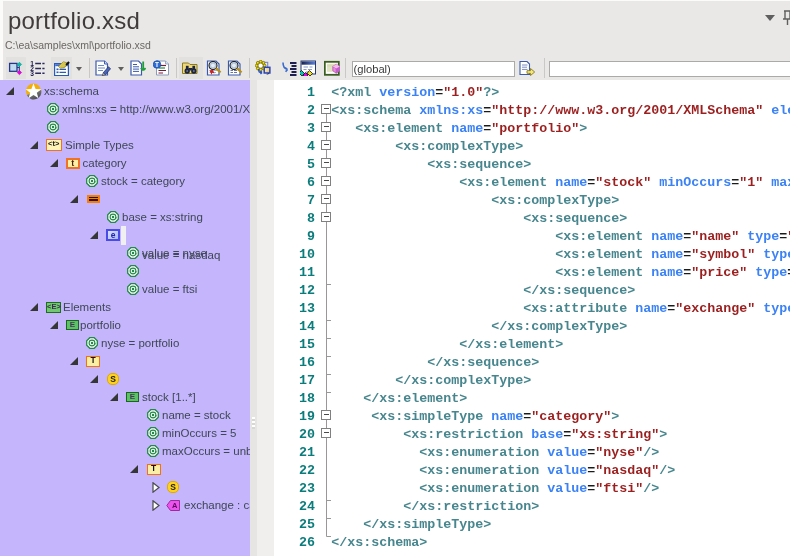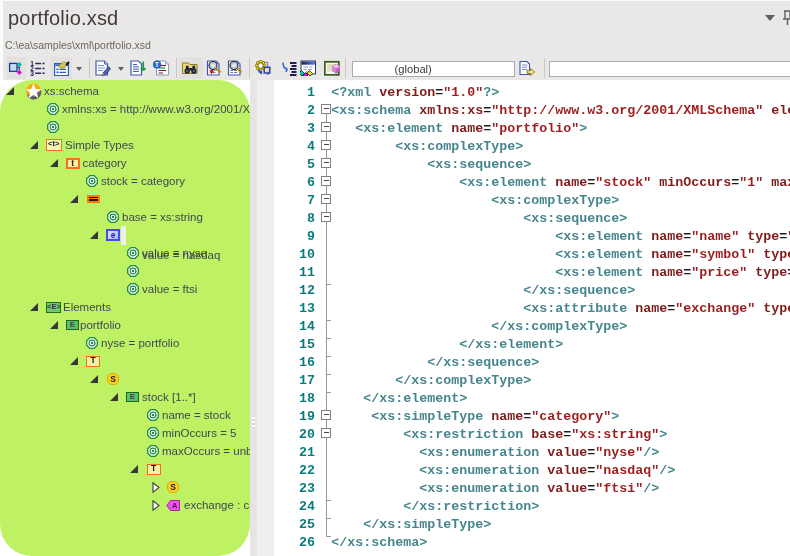--- a/index.html
+++ b/index.html
@@ -1,38 +1,38 @@
 <!DOCTYPE html>
 <html><head>
 <meta charset="utf-8">
 <style>
 * { margin:0; padding:0; box-sizing:border-box; }
 html,body { width:790px; height:556px; overflow:hidden; background:#fff; }
 body { font-family:"Liberation Sans", sans-serif; position:relative; }
 #header { position:absolute; left:0; top:0; width:790px; height:80px; background:#E9E8E6; }
 #edgeL { position:absolute; left:0; top:0; width:3px; height:80px; background:#FBFBFA; }
 #edgeT { position:absolute; left:0; top:0; width:790px; height:1px; background:#FBFBFA; }
-#title { position:absolute; left:8px; top:6.5px; font-size:20px; color:#403C3B; letter-spacing:0.2px; }
+#title { position:absolute; left:8px; top:6.5px; font-size:24px; color:#403C3B; letter-spacing:0.2px; }
 #path { position:absolute; left:5px; top:39px; font-size:10.5px; color:#6B6764; }
 #corner-arrow { position:absolute; left:765px; top:15px; width:0; height:0; border-left:5px solid transparent; border-right:5px solid transparent; border-top:6px solid #5F5F5F; }
 .tbtn { position:absolute; top:57px; height:22px; background:#E2E1DF; }
 .sep { position:absolute; top:58px; width:1px; height:20px; background:#C9C8C6; }
 .icon { position:absolute; top:60px; width:16px; height:16px; }
 .darr { position:absolute; width:0; height:0; border-left:3.5px solid transparent; border-right:3.5px solid transparent; border-top:4px solid #5F5F5F; }
 .field { position:absolute; top:60.5px; height:16px; background:#fff; border:1px solid #ABAAA8; }
-#tree { position:absolute; left:0; top:80px; width:250px; height:476px; background:#bef264; overflow:hidden;border-radius:32px; }
+#tree { position:absolute; left:0; top:80px; width:250px; height:476px; background:#c4b5fd; overflow:hidden; }
 .tri { position:absolute; width:0; height:0; border-bottom:8px solid #363636; border-left:8px solid transparent; }
 .tlabel { position:absolute; font-size:11.5px; color:#3E4852; white-space:nowrap; line-height:18px; }
 #scrollbar { position:absolute; left:250px; top:80px; width:7px; height:476px; background:#E6E5E3; }
 #splitter { position:absolute; left:257px; top:80px; width:17px; height:476px; background:#F0EFED; }
 #code { position:absolute; left:274px; top:80px; width:516px; height:476px; background:#fff; overflow:hidden; }
 #linenums { position:absolute; left:0; top:4px; width:41px; text-align:right; font-family:"Liberation Mono", monospace; font-size:13.3333px; line-height:18px; font-weight:bold; color:#0B7C7C; white-space:pre; }
 #codetext { position:absolute; left:57.3px; top:4px; font-family:"Liberation Mono", monospace; font-size:13.3333px; line-height:18px; font-weight:bold; white-space:pre; }
 #codetext .t { color:#47868E; }
-#codetext .a { color:#7f1d1d; }
+#codetext .a { color:#3b82f6; }
 #codetext .o { color:#1A1A1A; }
 #codetext .v { color:#9C1F1F; }
 #foldsvg { position:absolute; left:42px; top:0; }
 </style>
 </head>
 <body>
 <div id="header">
   <div id="title">portfolio.xsd</div>
   <div id="path">C:\ea\samples\xml\portfolio.xsd</div>
   <div id="corner-arrow"></div>
@@ -164,21 +164,21 @@
         <path d="M3 4.5 H12 M3 6.7 H12 M3 8.9 H12 M3 11.1 H12" stroke="#E8E49A" stroke-width="1.3"></path>
         <path d="M3 5.6 H11 M3 7.8 H11 M3 10 H11" stroke="#B8C8D8" stroke-width="0.7"></path>
         <path d="M8.8 6.5 L12.2 4.2 L15.8 6.5 L15.8 10.8 L12.2 13.2 L8.8 10.8 Z" fill="#F088E8" stroke="#A050A0" stroke-width="0.7"></path>
         <path d="M8.8 6.5 L12.2 8.5 L15.8 6.5" fill="none" stroke="#A050A0" stroke-width="0.7"></path>
         <path d="M12.2 8.5 L12.2 13.2" stroke="#A050A0" stroke-width="0.7"></path>
         <path d="M12.2 8.5 L15.8 6.5 L15.8 10.8 L12.2 13.2 Z" fill="#C060C8"></path>
         <path d="M8.8 6.5 L12.2 4.2 L15.8 6.5 L12.2 8.5 Z" fill="#F8B8F0"></path>
       </svg>
 <div class="sep" style="left:345px"></div>
 <div class="field" style="left:352px;width:163px"></div>
-<div style="position:absolute;left:353.5px;top:62.5px;font-size:11.2px;color:#3A3A3A;margin-left:41px;">(global)</div>
+<div style="position:absolute;left:353.5px;top:62.5px;font-size:11.2px;color:#3A3A3A;">(global)</div>
 <svg class="icon" style="left:519px;top:61px" width="16" height="16" viewBox="0 0 16 16">
         <path d="M1 0.5 H8 L10.5 3 V13.5 H1 Z" fill="#fff" stroke="#3A5BAD" stroke-width="1.1"></path>
         <path d="M3 4 H8.5 M3 6.2 H8 M3 8.4 H8.5" stroke="#7A8CC0" stroke-width="1"></path>
         <path d="M8 9.7 H11.5 V7.5 L15.7 11 L11.5 14.5 V12.3 H8 Z" fill="#F5E87A" stroke="#8A7A20" stroke-width="0.9"></path>
       </svg>
 <div class="sep" style="left:544px"></div>
 <div class="field" style="left:549px;width:242px"></div>
 </div>
 </div>
 <div id="tree">

